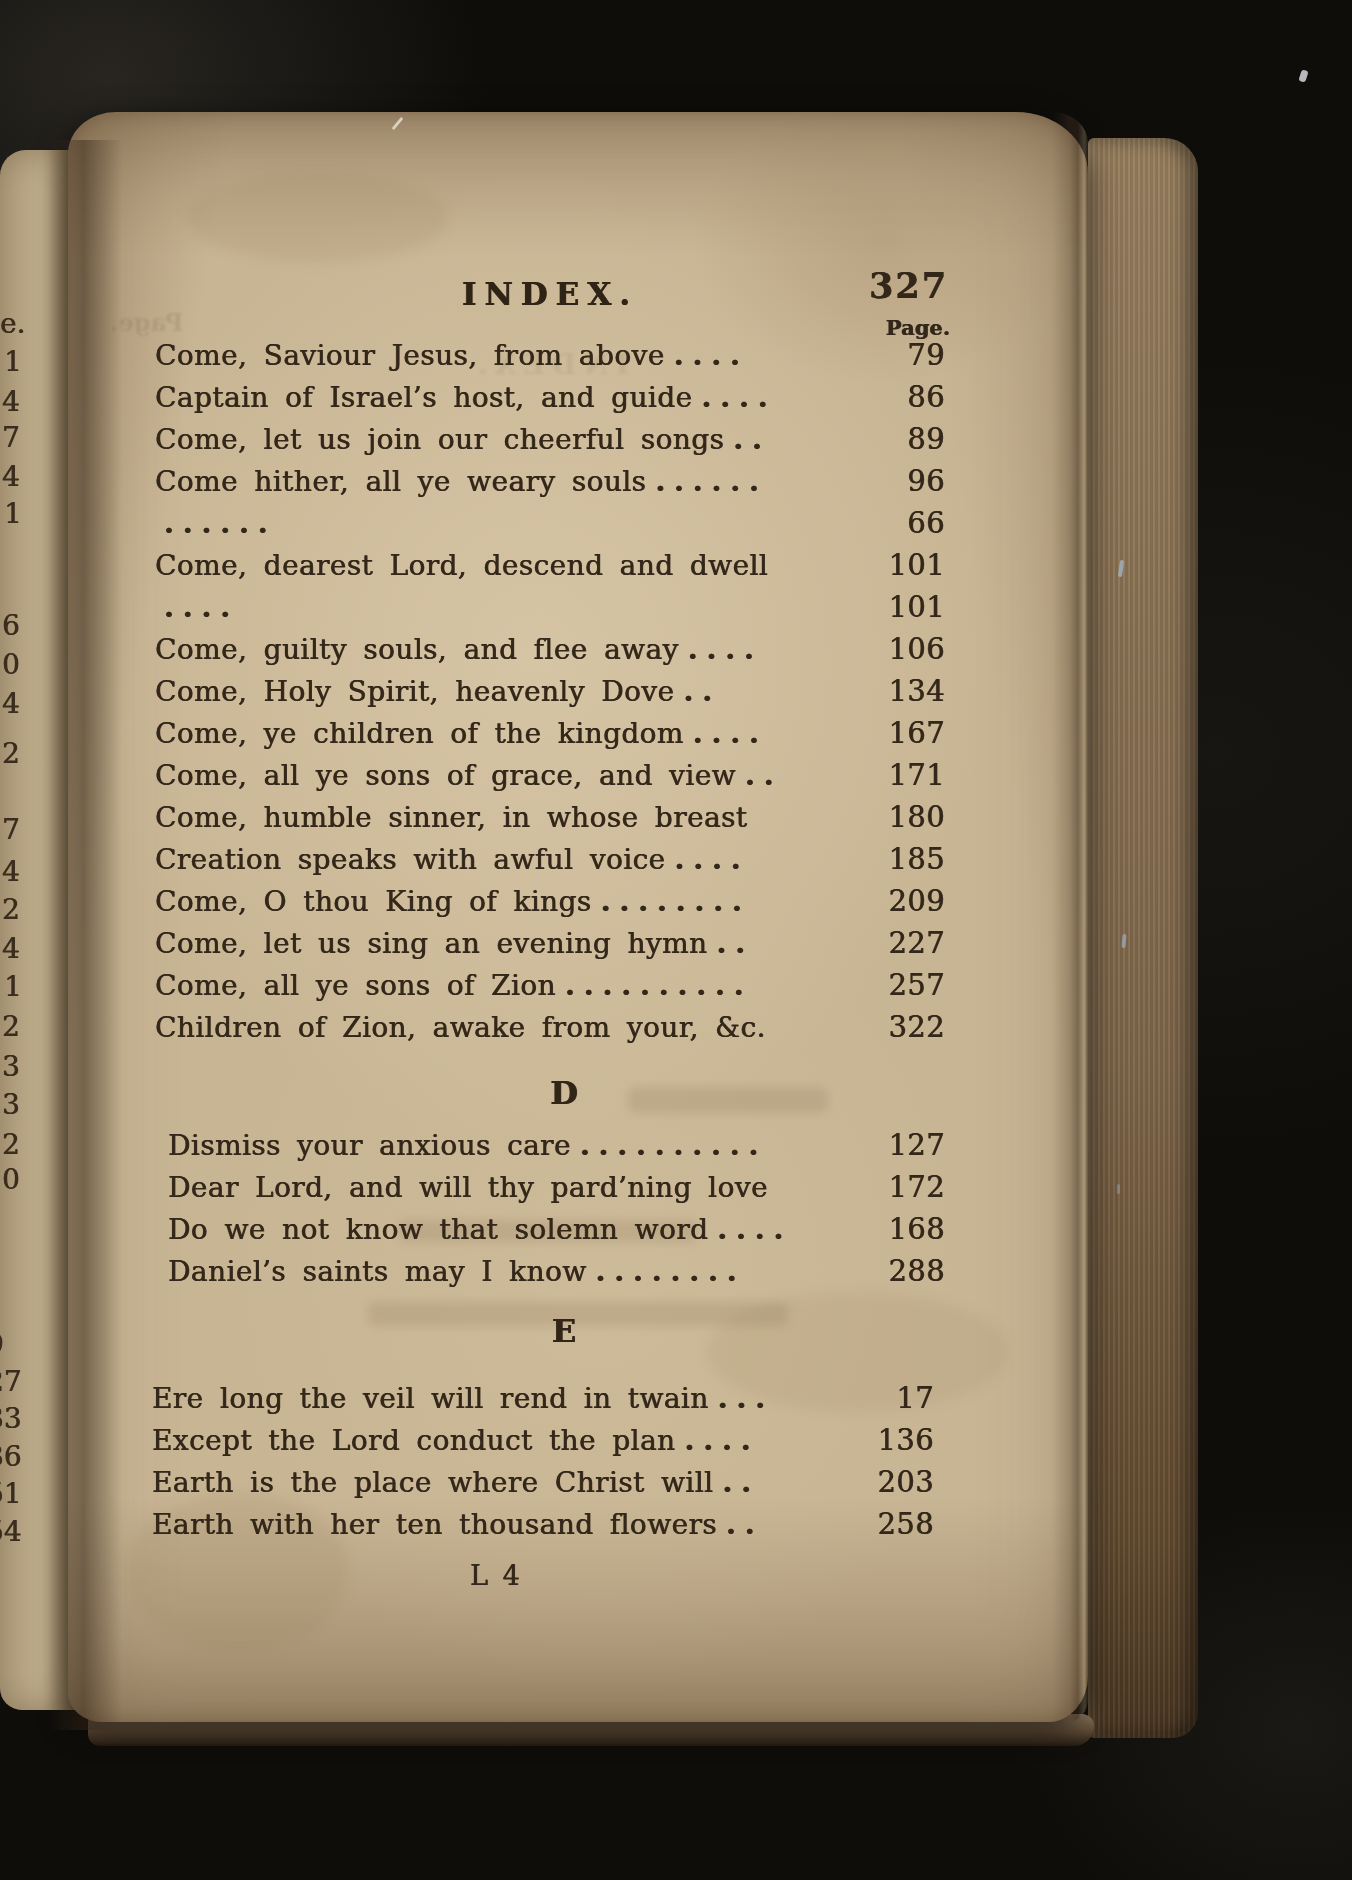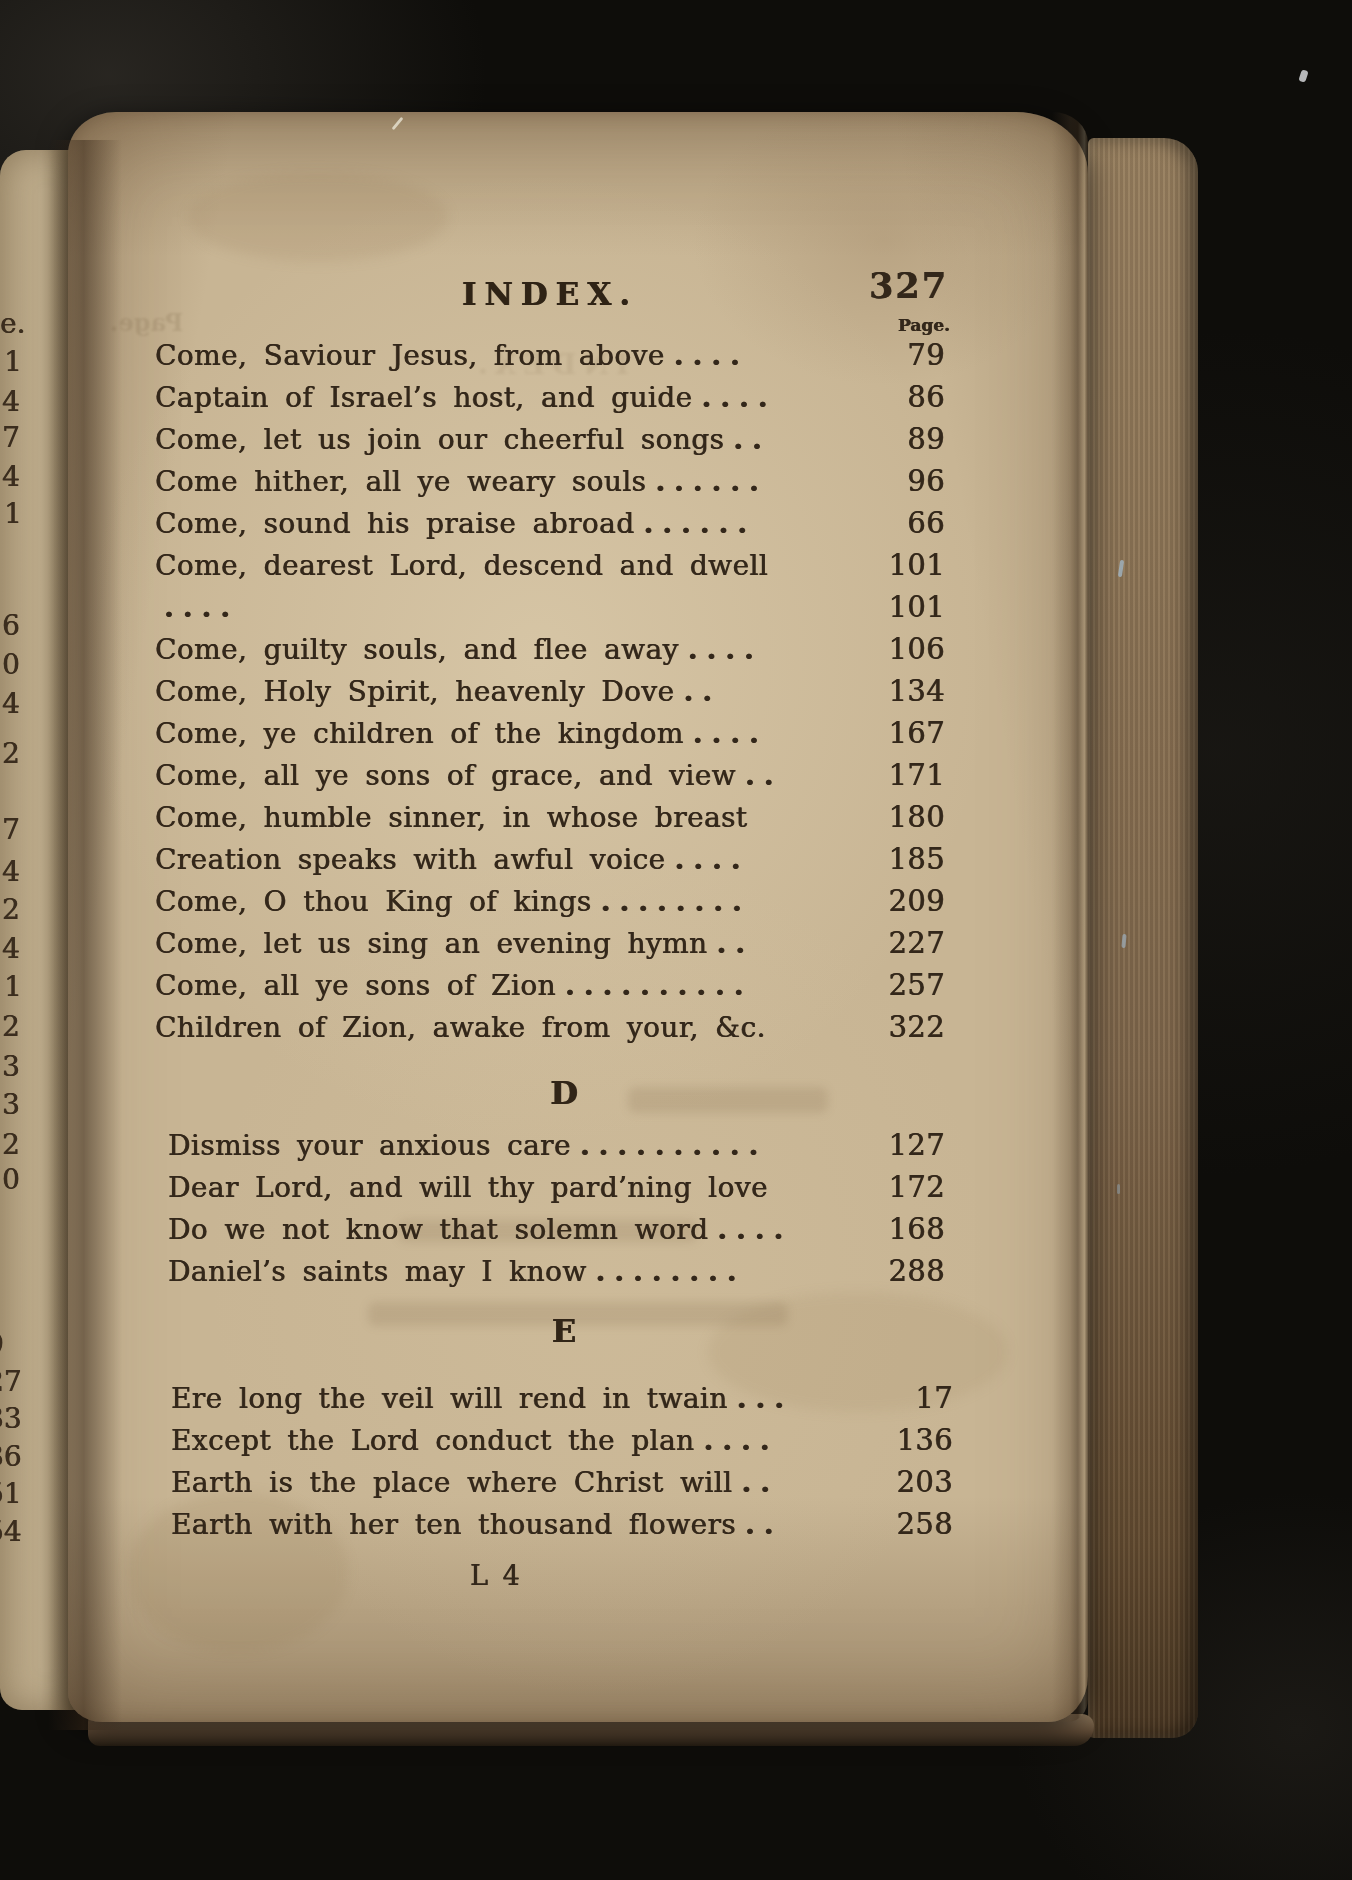--- a/index.html
+++ b/index.html
@@ -77,31 +77,31 @@
 
   .speck{position:absolute;border-radius:3px;z-index:7;}
 
   
   .content{position:absolute;left:68px;top:112px;width:1020px;height:1612px;z-index:6;color:#33271a;}
   .page-title{
     position:absolute;left:87px;width:790px;top:164px;text-align:center;
     font-size:31px;font-weight:700;letter-spacing:8px;color:#2f2315;
   }
   .folio{position:absolute;right:140px;top:153px;font-size:35px;font-weight:700;letter-spacing:2px;}
-  .col-label{position:absolute;right:138px;top:203px;font-size:17px;font-weight:700;}
+  .col-label{position:absolute;right:138px;top:203px;font-size:21px;font-weight:700;}
 
   .entry-list{position:absolute;line-height:42px;font-size:28px;word-spacing:7px;letter-spacing:.4px;}
   .entry-list .row{display:flex;align-items:baseline;height:42px;white-space:nowrap;}
   .entry-list .title{flex:0 1 auto;}
   .entry-list .leader{flex:1 0 auto;letter-spacing:9px;margin-left:9px;font-weight:700;overflow:hidden;}
   .entry-list .pageno{flex:0 0 auto;min-width:78px;text-align:right;font-size:29px;}
 
   .list-c{left:87px;top:222px;width:790px;}
   .list-d{left:100px;top:1012px;width:777px;}
-  .list-e{left:103px;top:1265px;width:782px;}
+  .list-e{left:84px;top:1265px;width:782px;}
 
   .section-heading{
     position:absolute;left:87px;width:790px;text-align:center;text-indent:28px;
     font-size:32px;font-weight:700;color:#31251706;color:#312517;
   }
   .heading-d{top:962px;}
   .heading-e{top:1200px;}
 
   .signature{position:absolute;left:402px;top:1448px;font-size:27px;letter-spacing:3px;}
 
@@ -213,21 +213,20 @@
         <span class="pageno">89</span>
       </div>
 
       <div class="row">
         <span class="title">Come hither, all ye weary souls</span>
         <span class="leader">......</span>
         <span class="pageno">96</span>
       </div>
 
       <div class="row">
-        <span class="title">Come, sound his praise abroad</span>
         <span class="leader">......</span>
         <span class="pageno">66</span>
       </div>
 
       <div class="row">
         <span class="title">Come, dearest Lord, descend and dwell</span>
         <span class="leader"></span>
         <span class="pageno">101</span>
       </div>
 

